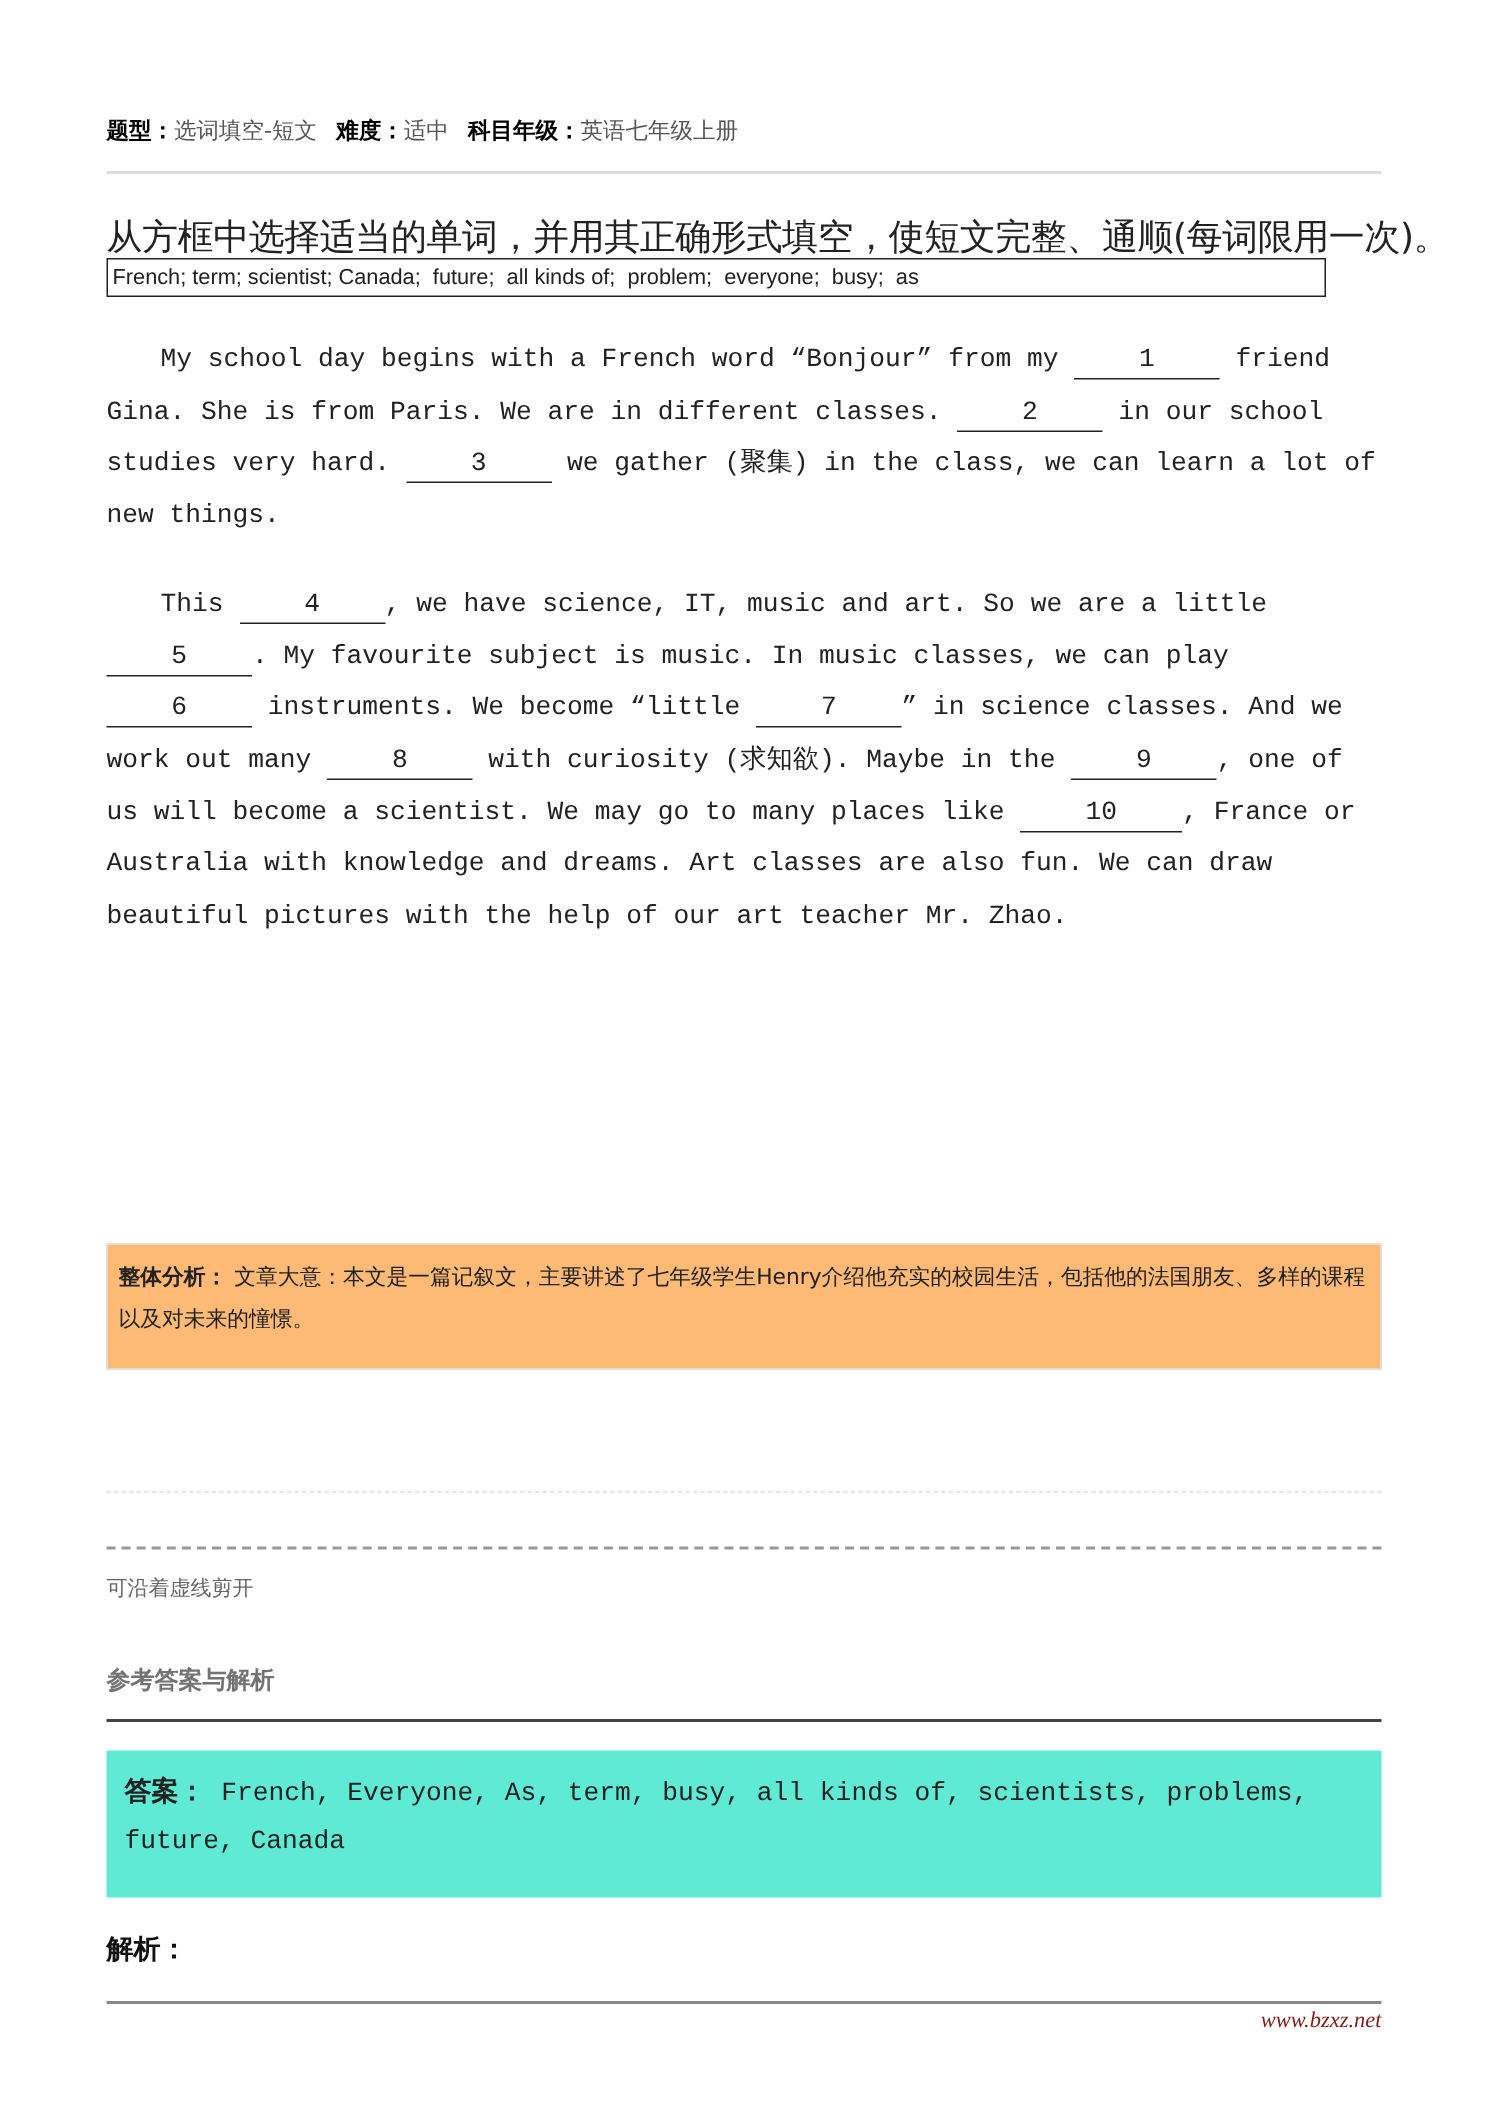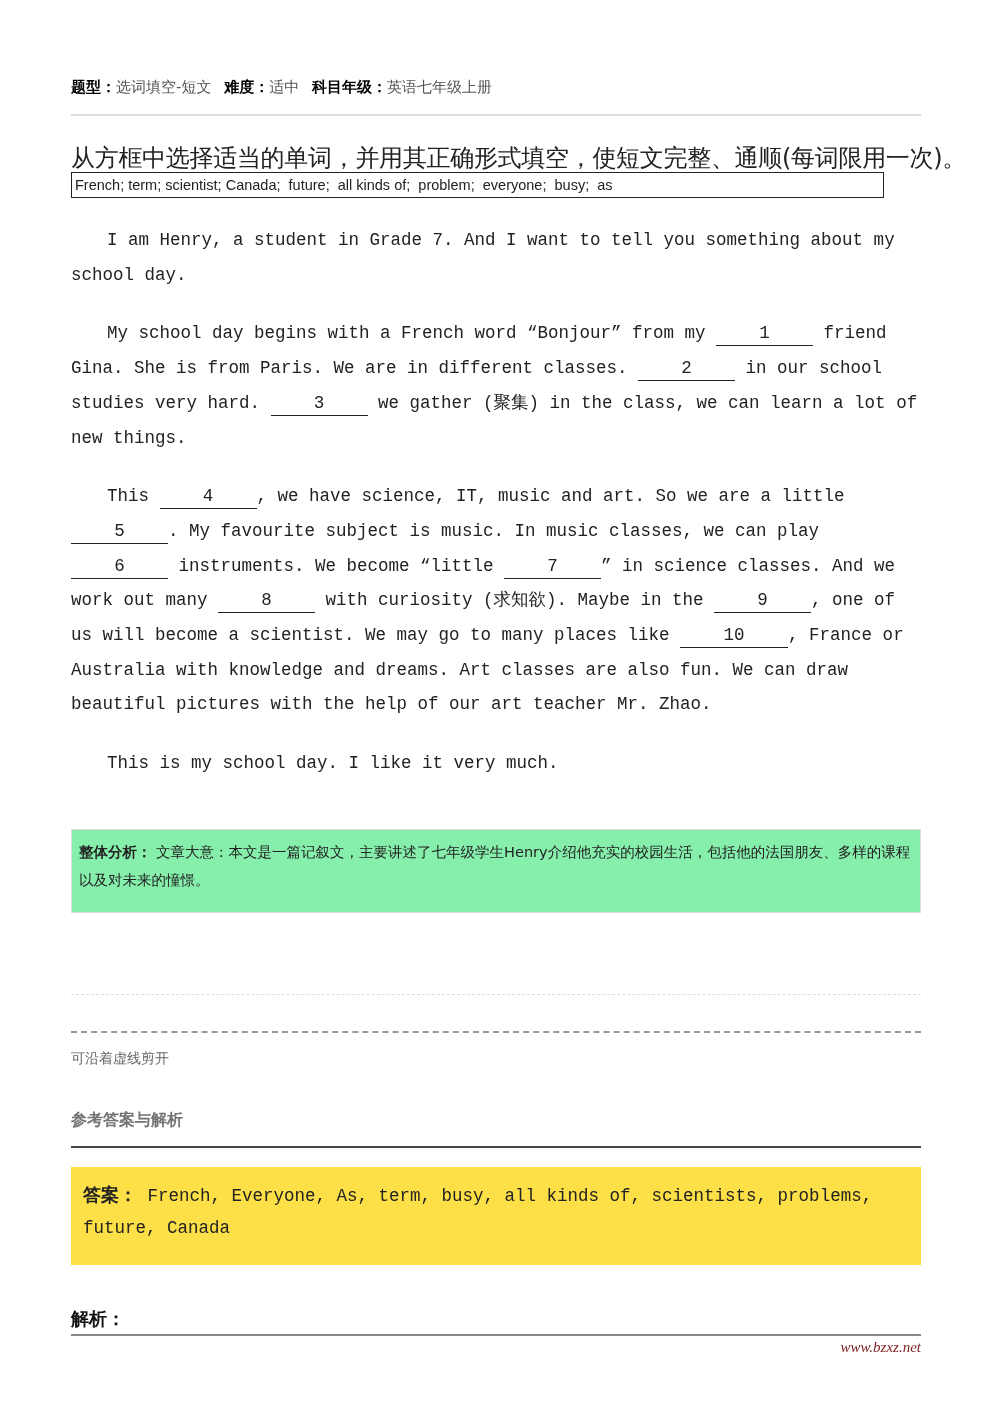--- a/index.html
+++ b/index.html
@@ -19,67 +19,65 @@
              border: 1.5px solid #222; font-family: Liberation Sans, sans-serif; font-size: 14.5px;
              line-height: 24px; padding-left: 3px; white-space: pre; color: #222; overflow: hidden; }
 
   .passage { position: absolute; top: 223px; left: 0; width: 850px;
              font-family: "Liberation Mono", monospace; font-size: 17.5px; color: #222; }
   .para { margin: 0 0 24px 0; line-height: 34.7px; text-indent: 36px; }
   .blank { display: inline-block; border-bottom: 1.3px solid #222; text-align: center;
            line-height: 24px; text-indent: 0; }
 
   .analysis { position: absolute; top: 829px; left: 0; width: 834px; height: 66px;
-              background: #86efac; border: 1.5px solid #ddd; padding: 8px 7px;
+              background: #fdba74; border: 1.5px solid #ddd; padding: 8px 7px;
               font-family: "DejaVu Sans", sans-serif; font-size: 14.5px; line-height: 28px; color: #222; }
   .analysis b { font-weight: bold; }
 
   .dash1 { position: absolute; top: 994px; left: 0; width: 850px; border-top: 1.5px dashed #ddd; }
   .dash2 { position: absolute; top: 1031px; left: 0; width: 850px; border-top: 2px dashed #999; }
   .cut-hint { position: absolute; top: 1050px; left: 0; width: 850px; text-align: left;
               font-size: 14px; color: #666; font-family: "DejaVu Sans", sans-serif; }
 
   .ans-title { position: absolute; top: 1110px; left: 0; font-size: 16px; font-weight: bold;
                font-family: "DejaVu Sans", sans-serif; color: #737373; }
   .ans-rule { position: absolute; top: 1146px; left: 0; width: 850px; height: 2px; background: #444; }
 
   .answer-box { position: absolute; top: 1167px; left: 0; width: 826px; height: 74px;
-                background: #fde047; padding: 12px 12px; font-family: "Liberation Mono", monospace;
+                background: #5eead4; padding: 12px 12px; font-family: "Liberation Mono", monospace;
                 font-size: 17.5px; line-height: 32px; color: #222; }
   .answer-box b { font-family: "DejaVu Sans", sans-serif; font-weight: bold; font-size: 18px; }
 
   .jiexi { position: absolute; top: 1287px; left: 0; font-size: 18px; font-weight: bold;
-           font-family: "DejaVu Sans", sans-serif; color: #111; margin-top: 20px; }
+           font-family: "DejaVu Sans", sans-serif; color: #111; }
   .foot-rule { position: absolute; top: 1334px; left: 0; width: 850px; height: 1.5px; background: #888; }
   .foot-site { position: absolute; top: 1339px; right: 0; font-size: 15px; font-style: italic;
                color: #7f1d1d; font-family: "Liberation Serif", serif; }
 </style>
 </head>
 <body>
 
 <div class="page">
 
   <div class="meta">
     <b>题型：</b><span>选词填空-短文</span><span class="sep"></span>
     <b>难度：</b><span>适中</span><span class="sep"></span>
     <b>科目年级：</b><span>英语七年级上册</span>
   </div>
   <div class="meta-rule"></div>
 
   <div class="instr">从方框中选择适当的单词，并用其正确形式填空，使短文完整、通顺(每词限用一次)。</div>
   <div class="wordbox">French; term; scientist; Canada;  future;  all kinds of;  problem;  everyone;  busy;  as</div>
 
   <div class="passage">
-    <p class="para">I am Henry, a student in Grade 7. And I want to tell you something about my school day.</p>
 
     <p class="para"><span>My school day begins with a French word “Bonjour” from my </span><span class="blank" style="width:97px">1</span><span> friend Gina. She is from Paris. We are in different classes. </span><span class="blank" style="width:97px">2</span><span> in our school studies very hard. </span><span class="blank" style="width:97px">3</span><span> we gather (聚集) in the class, we can learn a lot of new things.</span></p>
 
     <p class="para"><span>This </span><span class="blank" style="width:97px">4</span><span>, we have science, IT, music and art. So we are a little </span><span class="blank" style="width:97px">5</span><span>. My favourite subject is music. In music classes, we can play </span><span class="blank" style="width:97px">6</span><span> instruments. We become “little </span><span class="blank" style="width:97px">7</span><span>” in science classes. And we work out many </span><span class="blank" style="width:97px">8</span><span> with curiosity (求知欲). Maybe in the </span><span class="blank" style="width:97px">9</span><span>, one of us will become a scientist. We may go to many places like </span><span class="blank" style="width:108px">10</span><span>, France or Australia with knowledge and dreams. Art classes are also fun. We can draw beautiful pictures with the help of our art teacher Mr. Zhao.</span></p>
 
-    <p class="para">This is my school day. I like it very much.</p>
   </div>
 
   <div class="analysis">
     <b>整体分析：</b>
     <span>文章大意：本文是一篇记叙文，主要讲述了七年级学生Henry介绍他充实的校园生活，包括他的法国朋友、多样的课程以及对未来的憧憬。</span>
   </div>
 
   <div class="dash1"></div>
   <div class="dash2"></div>
   <div class="cut-hint">可沿着虚线剪开</div>

